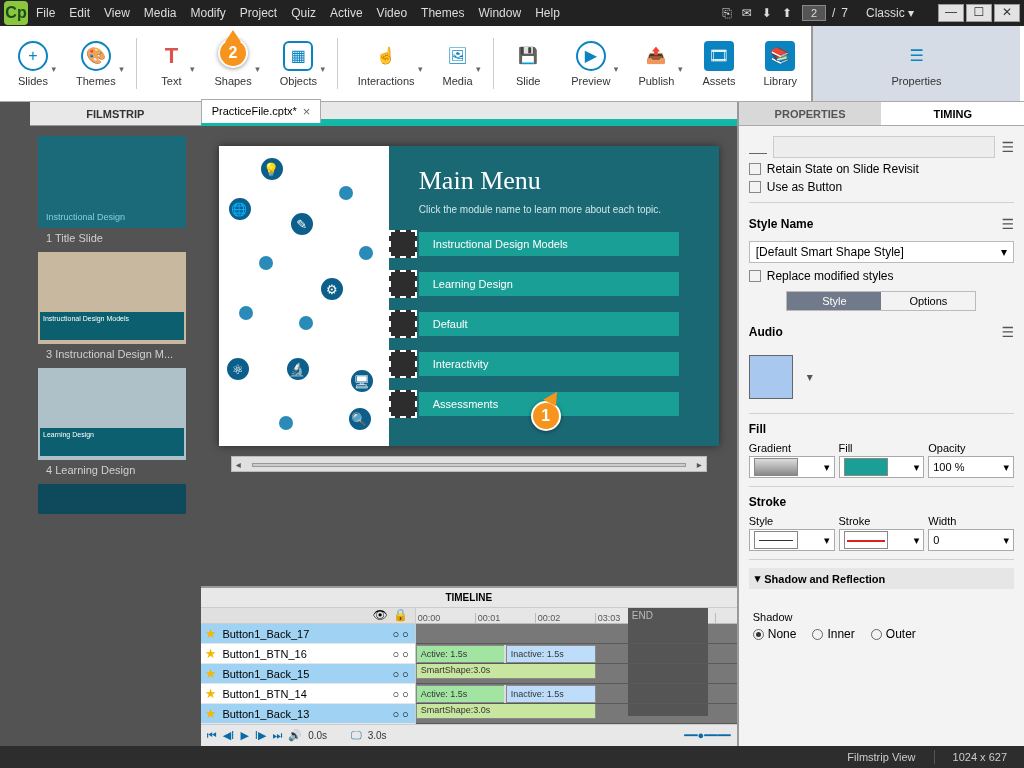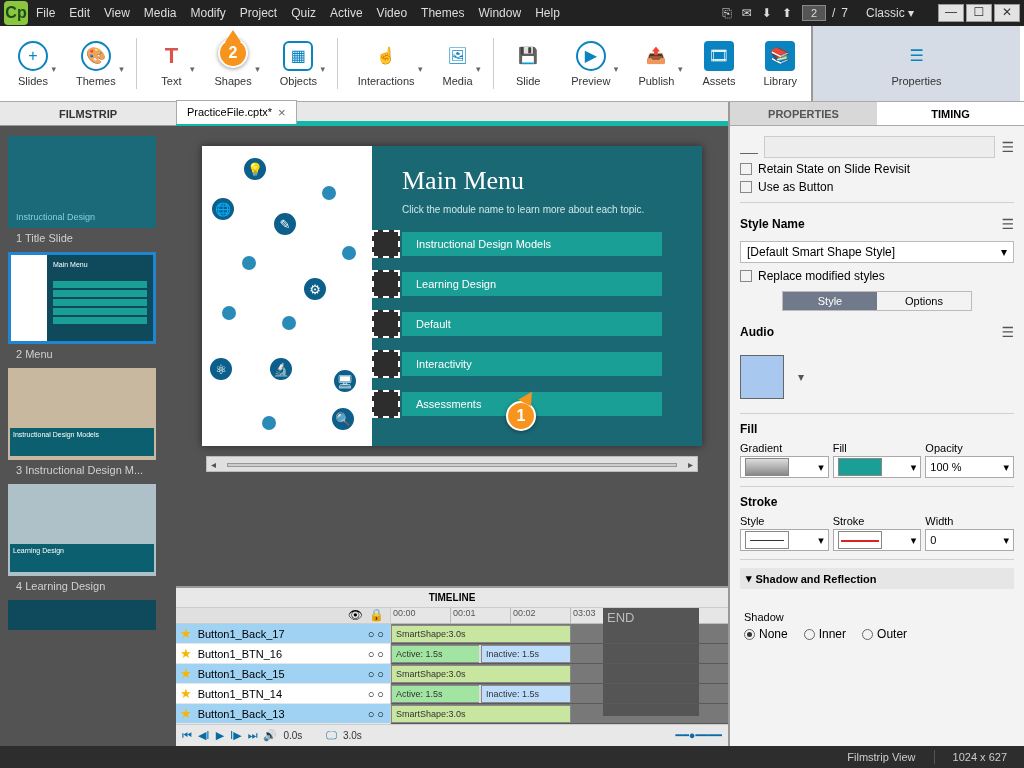--- a/index.html
+++ b/index.html
@@ -24,32 +24,32 @@
 .rib-icon.sq { border-radius:6px;}
 .rib-lbl { font-size:11px; color:#333;}
 .rib-sep { width:1px; background:#ccc; margin:12px 6px;}
 .drop-caret{ position:absolute; top:38px; right:6px; font-size:9px; color:#666;}
 .rib-btn.assets .rib-icon, .rib-btn.library .rib-icon{ border:none; background:#0a84c1; color:#fff; border-radius:4px;}
 .rib-btn.props{ background:#d5dce5;}
 .rib-btn.props .rib-icon{ border:none; color:#0a84c1;}
 .rib-spacer{ flex:1;}
 
 
-.main { display:flex; height:calc(768px - 26px - 76px - 22px); }
+.main { display:flex; height:calc(768px - 26px - 76px - 22px);padding-left:30px; }
 .filmstrip { width:176px; background:#535353; display:flex; flex-direction:column;}
 .filmstrip-hdr{ height:24px; background:#e8e8e8; border-bottom:1px solid #999; text-align:center; font-size:11px; font-weight:bold; line-height:24px; color:#333;}
 .fs-body{ flex:1; overflow:hidden; padding:4px;}
 .thumb{ margin:6px 4px 4px 4px;}
 .thumb-img{ width:148px; height:92px; background:#0f4a5c; border:2px solid transparent; position:relative; overflow:hidden;}
 .thumb-img.sel{ border:3px solid #2185d0;}
 .thumb-cap{ color:#d0d0d0; font-size:11px; margin:4px 2px 8px 8px;}
 
 
 .canvas-wrap{ flex:1; background:#535353; display:flex; flex-direction:column;}
-.tabs-row{ height:24px; background:#e8e8e8; display:flex; align-items:center; border-bottom:5px solid #14b8a6;}
+.tabs-row{ height:24px; background:#e8e8e8; display:flex; align-items:center; border-bottom:7px solid #14b8a6;}
 .file-tab{ height:24px; background:#fff; border:1px solid #aaa; border-bottom:none; padding:0 10px; font-size:11px; display:flex; align-items:center; gap:6px;}
 .file-tab .close{ font-size:13px; color:#666; cursor:pointer;}
 .canvas-surf{ flex:1; position:relative; overflow:hidden; padding:20px 18px 6px;}
 .slide{ width:500px; height:300px; background:#1b6875; margin:0 auto; position:relative; box-shadow:0 0 8px rgba(0,0,0,.5);}
 .slide-left{ position:absolute; left:0; top:0; width:170px; height:300px; background:#fff;}
 .slide-title{ position:absolute; left:200px; top:20px; color:#fff; font-size:26px; font-family:Verdana;}
 .slide-sub{ position:absolute; left:200px; top:58px; color:#cfe7ea; font-size:10px;}
 .menu-row{ position:absolute; left:200px; height:24px; background:#1a9f96; display:flex; align-items:center;}
 .menu-row .sq{ width:28px; height:28px; background:#2d2d2d; border:2px dashed #fff; margin-left:-30px; margin-right:6px; position:relative;}
 .menu-row .txt{ color:#fff; font-size:11px; padding-left:10px;}
@@ -64,29 +64,29 @@
 
 .timeline{ height:160px; background:#efefef; border-top:2px solid #999; display:flex; flex-direction:column;}
 .tl-hdr{ height:20px; background:#e8e8e8; text-align:center; font-size:10px; font-weight:bold; line-height:20px; border-bottom:1px solid #ccc;}
 .tl-body{ flex:1; display:flex; overflow:hidden;}
 .tl-rows{ width:215px; background:#fff; border-right:1px solid #ccc; overflow:hidden;}
 .tl-rows .hdr{ height:16px; background:#e0e0e0; border-bottom:1px solid #ccc; display:flex; justify-content:flex-end; padding-right:6px; gap:6px; font-size:12px;}
 .tl-row{ height:20px; display:flex; align-items:center; border-bottom:1px solid #e6e6e6; font-size:11px; padding-left:4px; gap:6px;}
 .tl-row.sel{ background:#9fd2f3;}
 .star{ color:#f7b500; font-size:13px;}
 .tl-track-area{ flex:1; background:#787878; position:relative;}
-.ruler{ height:16px; background:#e6e6e6; border-bottom:1px solid #bbb; display:flex; font-size:9px; color:#555;}
+.ruler{ height:16px; background:#e6e6e6; border-bottom:1px solid #bbb; display:flex; font-size:9px; color:#555;align-items:flex-end;}
 .ruler span{ width:60px; border-right:1px solid #bbb; padding-left:2px;}
 .track{ height:20px; border-bottom:1px solid #5a5a5a; position:relative;}
 .seg{ position:absolute; top:1px; height:18px; border:1px solid #888; font-size:9px; display:flex; align-items:center; padding-left:4px; color:#333; overflow:hidden;}
-.seg.shape{ background:#c8e6a0; left:0; width:180px;}
+.seg.shape{ background:#c8e6a0; left:0; width:180px;margin-top:36px;}
 .seg.active{ background:#a2e5a2; left:0; width:90px;}
 .seg.inactive{ background:#bdddfb; left:90px; width:90px;}
 .seg.pause{ background:#ddd; left:88px; width:4px; border:none;}
-.end{ position:absolute; left:212px; top:0; bottom:8px; background:#555; color:#bbb; font-size:13px; padding:2px 4px; width:96px;}
+.end{ position:absolute; left:212px; top:0; bottom:8px; background:#555; color:#bbb; font-size:10px; padding:2px 4px; width:80px;}
 .tl-ctrl{ height:22px; background:#e8e8e8; border-top:1px solid #ccc; display:flex; align-items:center; gap:6px; padding:0 6px; font-size:11px; color:#0a6aa8;}
 .tl-ctrl .t{ color:#333; font-size:10px;}
 
 
 .props{ width:296px; background:#f3f3f3; border-left:2px solid #999; display:flex; flex-direction:column; font-size:12px; overflow:hidden;}
 .props-tabs{ height:24px; display:flex;}
 .props-tabs div{ flex:1; text-align:center; line-height:24px; font-size:11px; font-weight:bold; background:#fff; border-bottom:1px solid #aaa;}
 .props-tabs div.inact{ background:#d8d8d8; color:#555;}
 .props-body{ flex:1; overflow:auto; padding:6px 10px;}
 .prow{ display:flex; align-items:center; gap:6px; margin:4px 0;}
@@ -245,34 +245,20 @@
   <div class="filmstrip">
     <div class="filmstrip-hdr">FILMSTRIP</div>
     <div class="fs-body">
       <div class="thumb">
         <div class="thumb-img thumb-1">
             <div style="position:absolute;bottom:4px;left:6px;color:#7dd3e0;font-size:9px;">Instructional Design</div>
           </div>
         <div class="thumb-cap">1 Title Slide</div>
       </div>
       <div class="thumb">
-        <div class="thumb-img sel">
-          <div class="mini-left"></div>
-          <div class="mini-title">Main Menu</div>
-          <div style="position:absolute; left:42px; top:24px; right:6px;" class="mini-bars">
-              <div></div>
-              <div></div>
-              <div></div>
-              <div></div>
-              <div></div>
-            </div>
-        </div>
-        <div class="thumb-cap">2 Menu</div>
-      </div>
-      <div class="thumb">
         <div class="thumb-img thumb-3">
             <div style="position:absolute;bottom:2px;left:0;right:0;height:28px;background:#0c5f6f;color:#fff;font-size:7px;padding:3px;">Instructional Design Models</div>
           </div>
         <div class="thumb-cap">3 Instructional Design M...</div>
       </div>
       <div class="thumb">
         <div class="thumb-img thumb-4">
             <div style="position:absolute;bottom:2px;left:0;right:0;height:28px;background:#0c5f6f;color:#fff;font-size:7px;padding:3px;">Learning Design</div>
           </div>
         <div class="thumb-cap">4 Learning Design</div>

